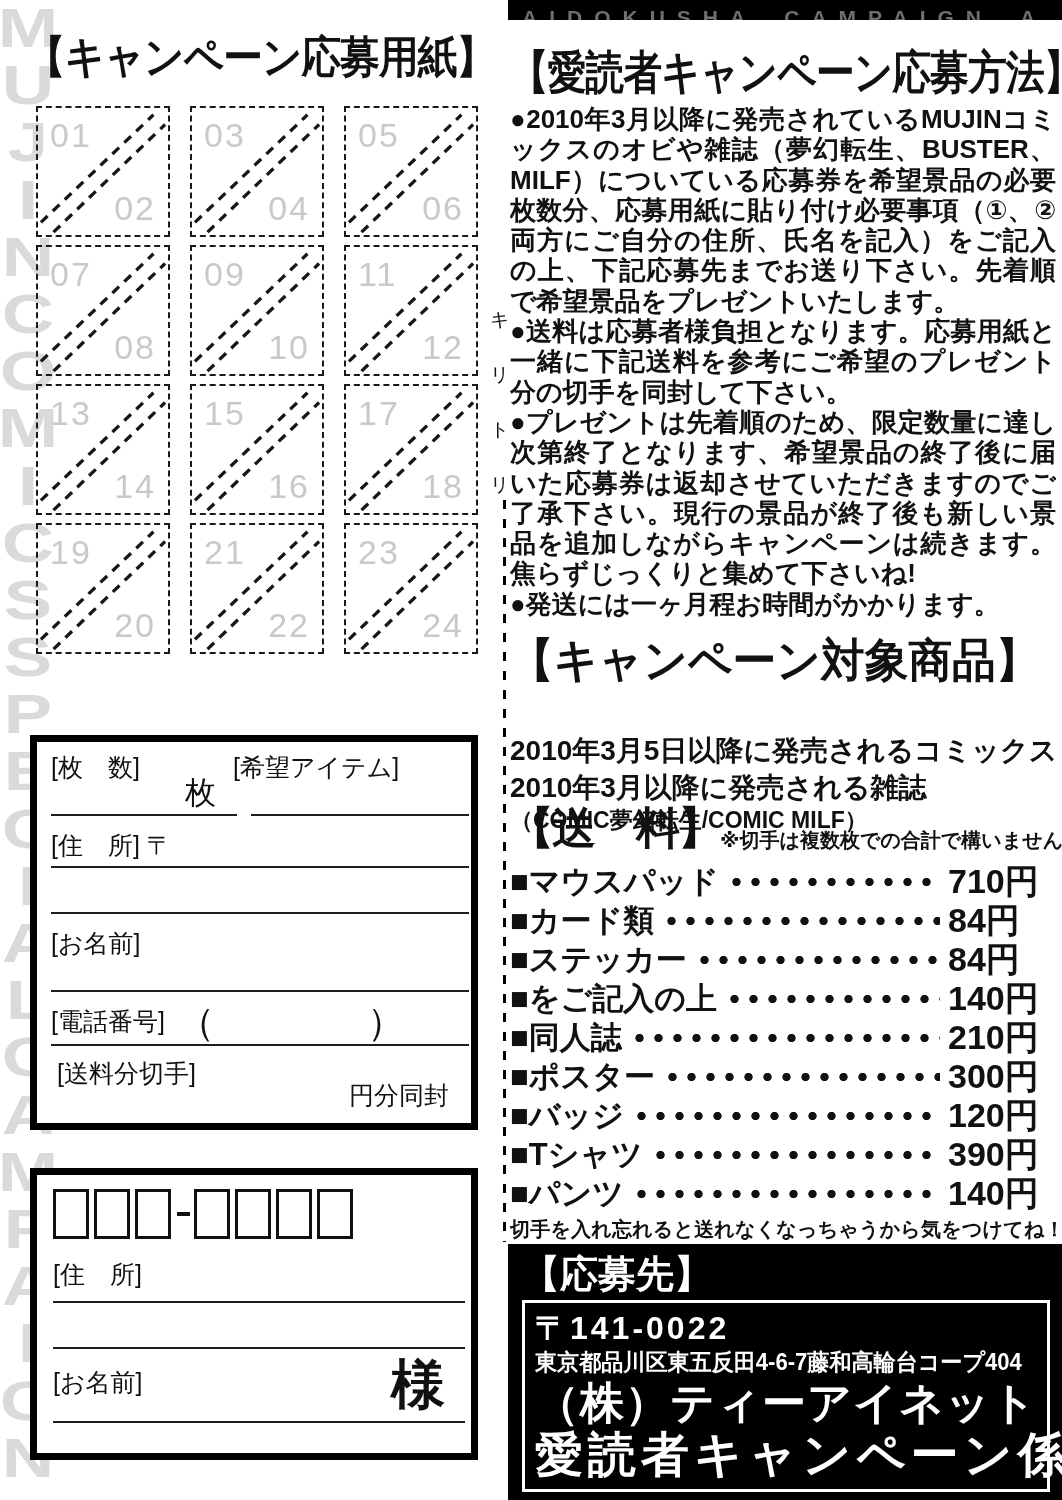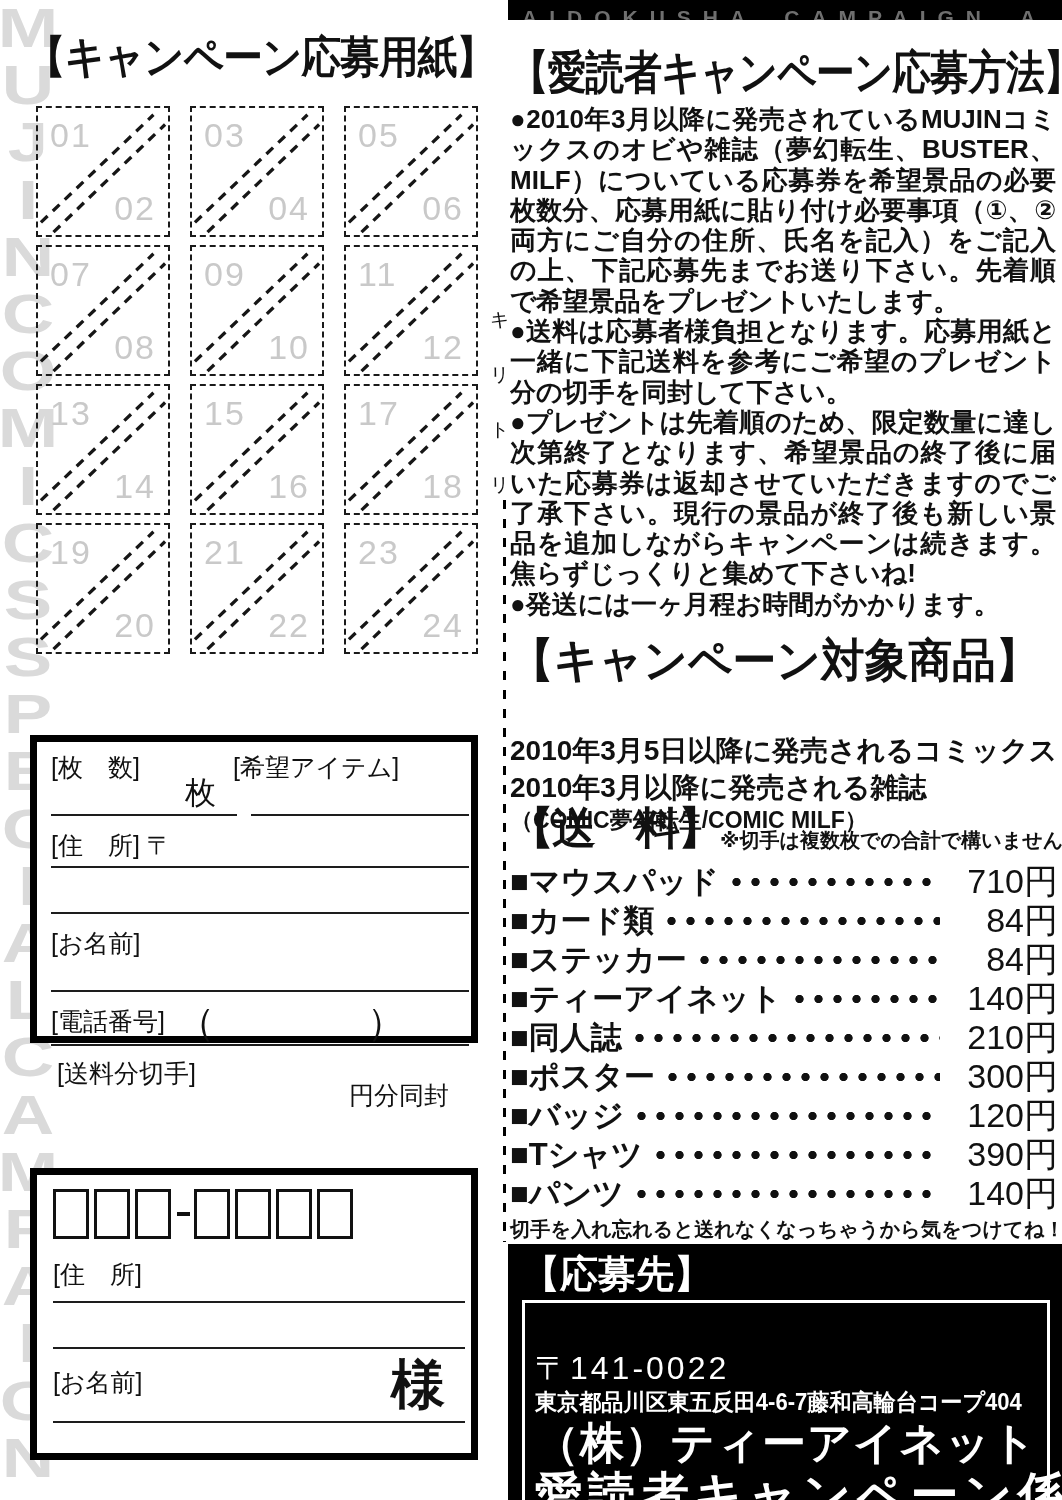--- a/index.html
+++ b/index.html
@@ -18,21 +18,21 @@
 
   .stamp-grid { position:absolute; left:36px; top:106px; z-index:1;
                 display:grid; grid-template-columns:repeat(3,134px); grid-auto-rows:131px; gap:8px 20px; }
   .stamp-cell { position:relative; border:2.5px dashed #1a1a1a; }
   .stamp-cell svg { position:absolute; left:0; top:0; width:100%; height:100%; }
   .cell-num { position:absolute; font-size:34px; color:#c9c9c9; letter-spacing:2px; line-height:1; }
   .cell-num.n1 { left:12px; top:10px; }
   .cell-num.n2 { right:12px; bottom:10px; }
 
   .form-box { position:absolute; left:30px; z-index:2; width:448px; border:7px solid #000; background:#fff; }
-  .form1 { top:735px; height:308px;text-decoration:underline; }
+  .form1 { top:735px; height:395px;text-decoration:underline; }
   .form2 { top:1168px; height:292px; }
   .fb { position:absolute; font-size:25px; line-height:1.2; white-space:nowrap; }
   .uline { position:absolute; border-bottom:2px solid #1d1d1d; }
 
   .postal-row { position:absolute; left:16px; top:14px; display:flex; align-items:center; }
   .postal-box { width:36px; height:50px; border:3px solid #111; background:#fff; margin-right:5px; }
   .postal-hyphen { width:13px; height:4px; background:#111; margin:0 4px 0 1px; }
   .honorific { position:absolute; right:26px; top:182px; font-size:54px; font-weight:600; line-height:1; }
 
   
@@ -57,28 +57,28 @@
   .target-comic { font-size:23px; font-weight:bold; line-height:28px; white-space:nowrap; }
   .ship-head { position:absolute; left:2px; top:798px; width:548px; display:flex; align-items:flex-end; }
   .ship-title { font-size:44px; font-weight:bold; line-height:60px; white-space:nowrap; letter-spacing:-2px; }
   .ship-note { font-size:20px; font-weight:bold; line-height:26px; margin-bottom:5px; white-space:nowrap; }
   .price-list { position:absolute; left:2px; top:862px; width:548px; }
   .price-row { display:flex; align-items:center; height:39px; }
   .price-item { font-size:31px; font-weight:bold; white-space:nowrap; }
   .leader { flex:1; height:12px; margin:0 8px; align-self:center;
             background-image:radial-gradient(circle,#111 3.8px,transparent 4.5px);
             background-size:19px 12px; background-repeat:repeat-x; background-position:left center; }
-  .price-val { font-size:34px; font-weight:normal; white-space:nowrap; min-width:110px; text-align:right; }
+  .price-val { font-size:34px; font-weight:bold; white-space:nowrap; min-width:110px; text-align:left; }
   .stamp-warning { position:absolute; left:2px; top:1216px; width:548px; font-size:20px; font-weight:bold;
                    white-space:nowrap; letter-spacing:0.2px; }
   .dest-box { position:absolute; left:0; top:1244px; width:554px; height:256px; background:#000; color:#fff;
               padding:8px 12px 10px 14px; }
   .dest-title { font-size:38px; font-weight:bold; line-height:44px; }
   .dest-inner { border:3px solid #fff; margin-top:4px; padding:6px 10px 8px 10px; }
-  .dest-postal { font-size:32px; font-weight:normal; line-height:38px; letter-spacing:3px;margin-top:40px; }
+  .dest-postal { font-size:32px; font-weight:bold; line-height:38px; letter-spacing:3px; }
   .dest-address { font-size:23px; font-weight:bold; line-height:30px; white-space:nowrap;
                   transform:scaleX(0.96); transform-origin:left top; }
   .dest-company { font-size:44px; font-weight:bold; line-height:52px; white-space:nowrap; letter-spacing:1px; }
   .dest-dept { font-size:48px; font-weight:bold; line-height:52px; white-space:nowrap; letter-spacing:5px; }
 </style>
 </head>
 <body>
 
 <div class="page">
 
@@ -290,21 +290,21 @@
         <span class="price-item">■カード類</span>
         <span class="leader"></span>
         <span class="price-val">84円</span>
       </div>
       <div class="price-row">
         <span class="price-item">■ステッカー</span>
         <span class="leader"></span>
         <span class="price-val">84円</span>
       </div>
       <div class="price-row">
-        <span class="price-item">■ティーアイネット</span>
+        <span class="price-item">■をご記入の上</span>
         <span class="leader"></span>
         <span class="price-val">140円</span>
       </div>
       <div class="price-row">
         <span class="price-item">■同人誌</span>
         <span class="leader"></span>
         <span class="price-val">210円</span>
       </div>
       <div class="price-row">
         <span class="price-item">■ポスター</span>

